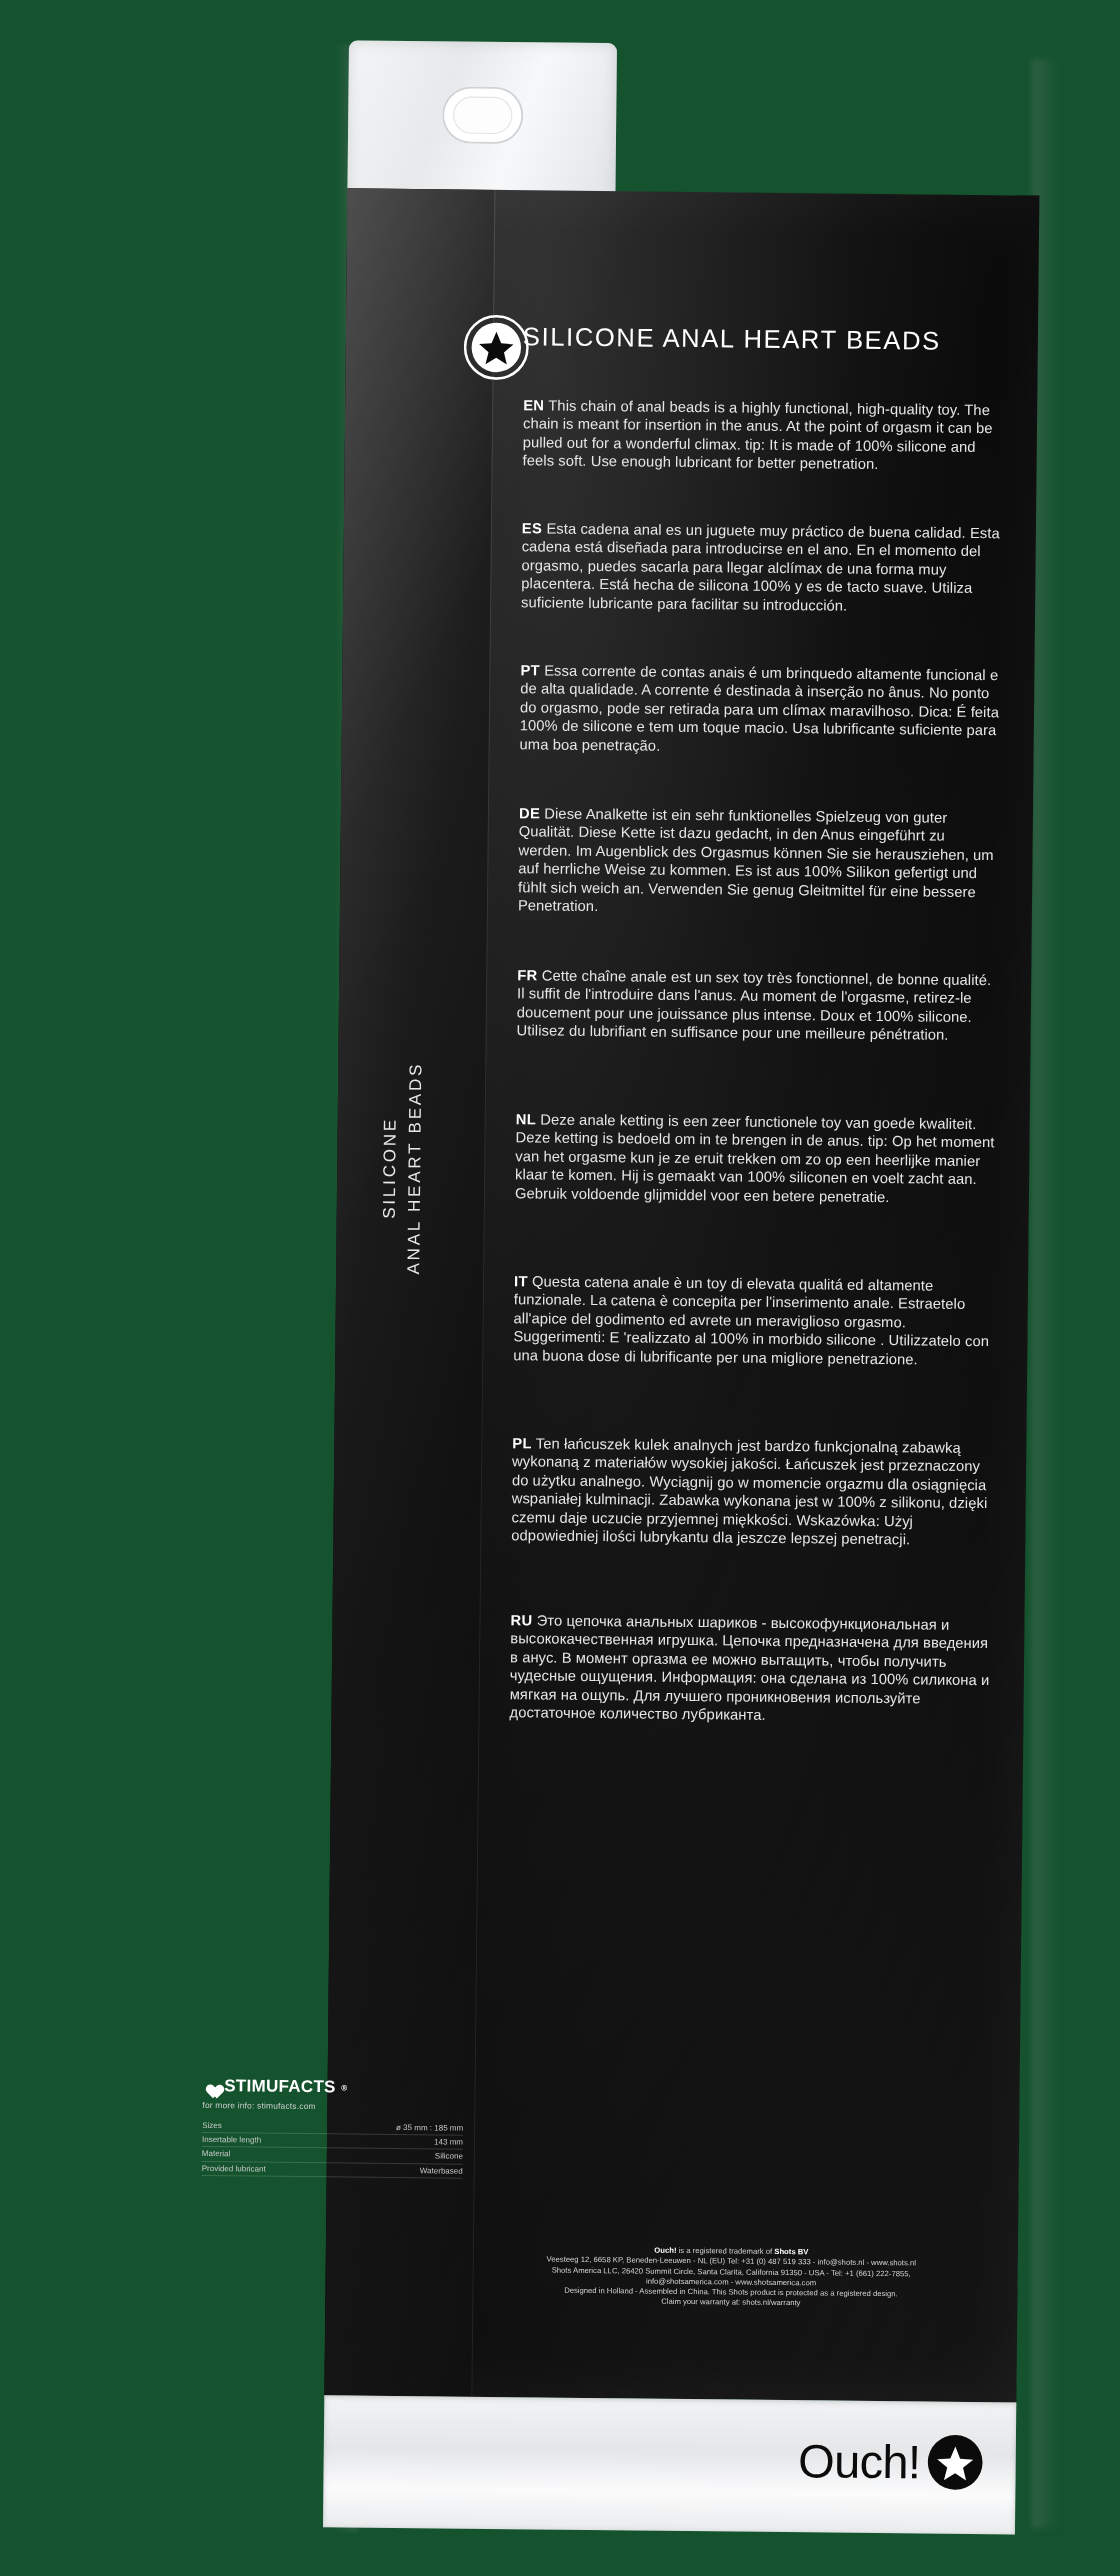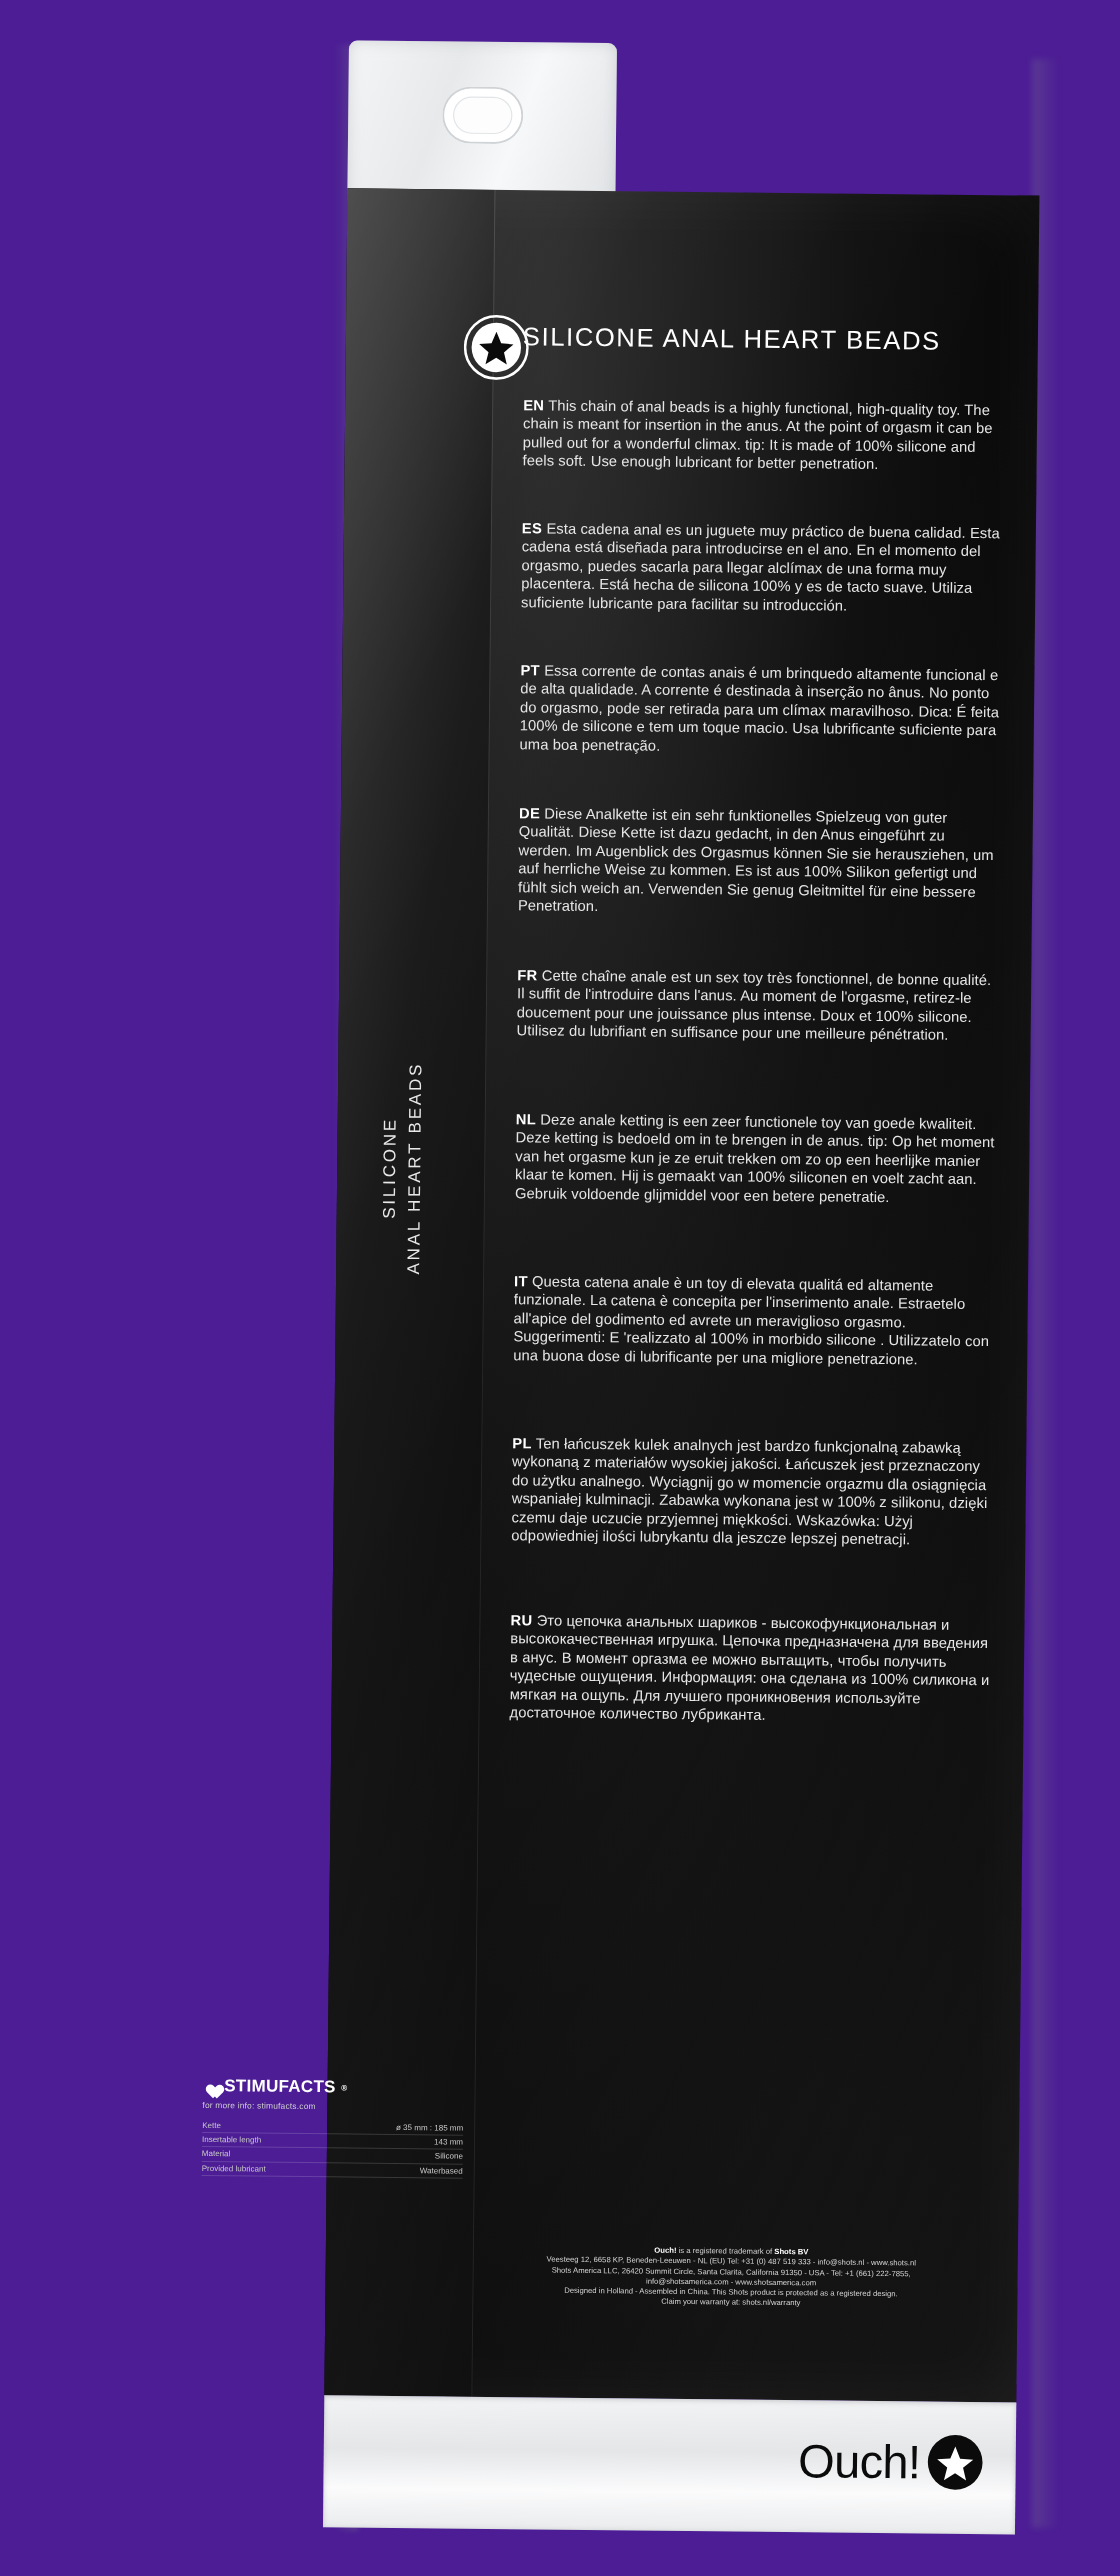--- a/index.html
+++ b/index.html
@@ -12,21 +12,21 @@
     height: 2576px;
     font-family: "Liberation Sans", sans-serif;
     overflow: hidden;
   }
 
   
   .scene {
     position: relative;
     width: 1120px;
     height: 2576px;
-    background: #4c1d95;
+    background: #14532d;
     overflow: hidden;
   }
 
   
   .package {
     position: absolute;
     left: 349px;
     top: 44px;
     width: 692px;
     height: 2487px;
@@ -335,21 +335,21 @@
       <div class="stimufacts">
         <div class="stimu-logo">
           <span class="heart"></span>
           <span>STIMUFACTS</span>
           <span class="reg">®</span>
         </div>
         <div class="stimu-sub">for more info: stimufacts.com</div>
         <table class="spec-table">
           <tbody>
             <tr>
-              <td class="k">Kette</td>
+              <td class="k">Sizes</td>
               <td class="v">ø 35 mm  :  185 mm</td>
             </tr>
             <tr>
               <td class="k">Insertable length</td>
               <td class="v">143 mm</td>
             </tr>
             <tr>
               <td class="k">Material</td>
               <td class="v">Silicone</td>
             </tr>

